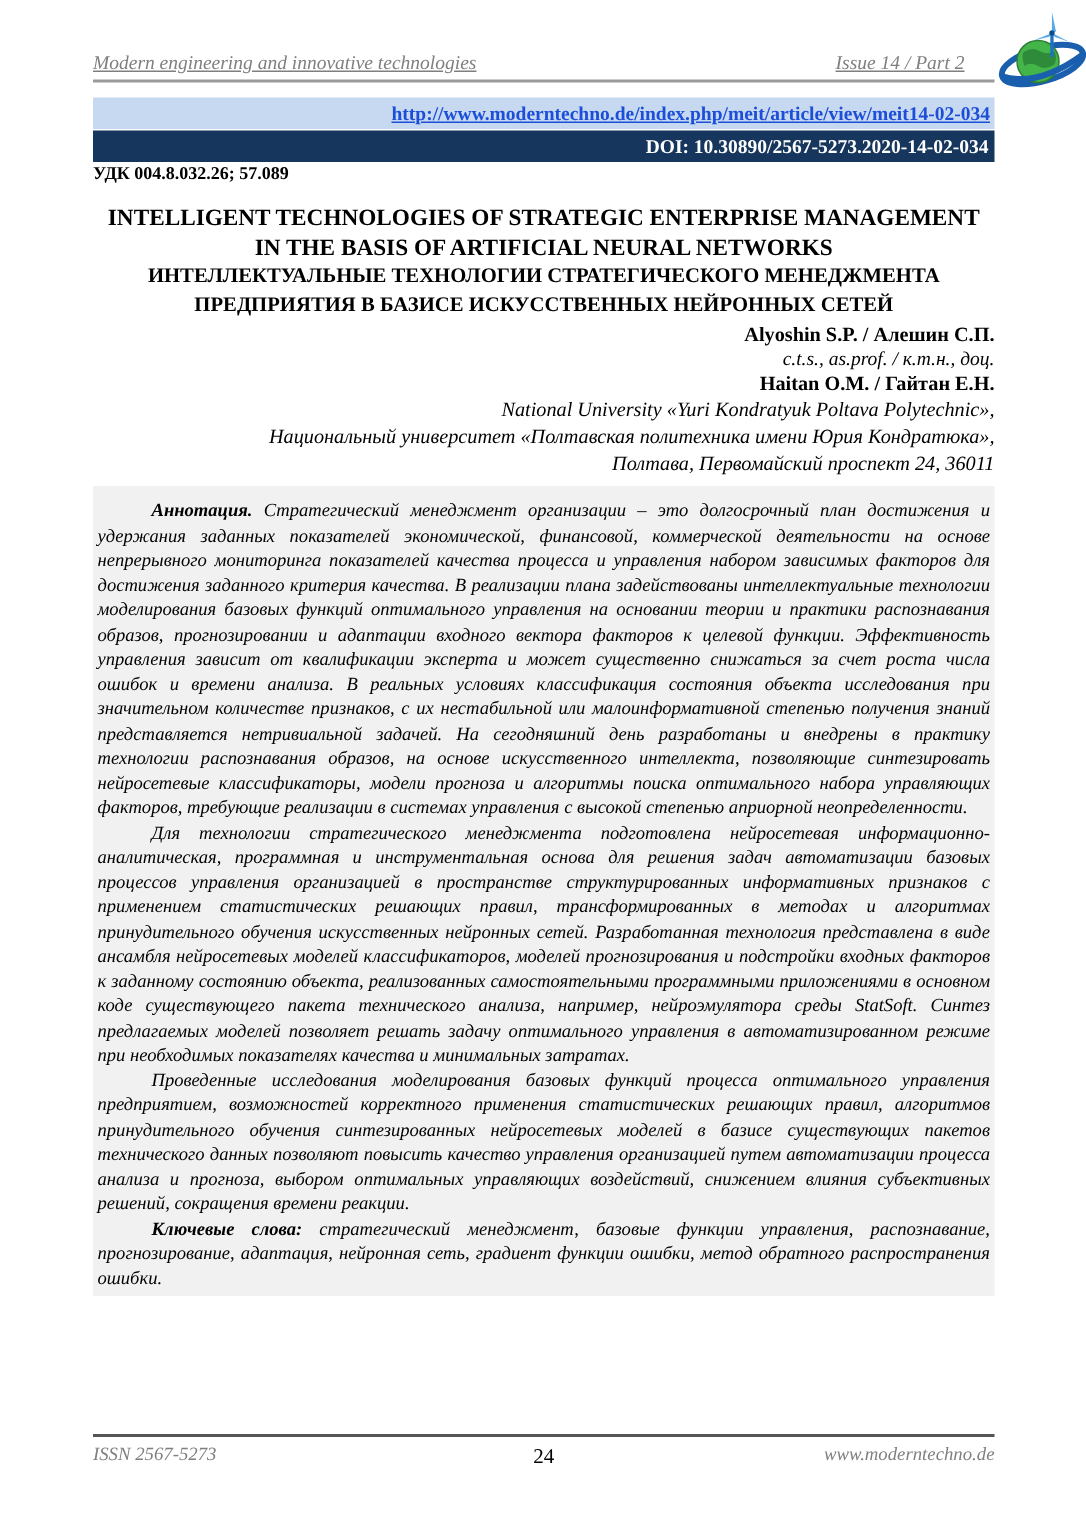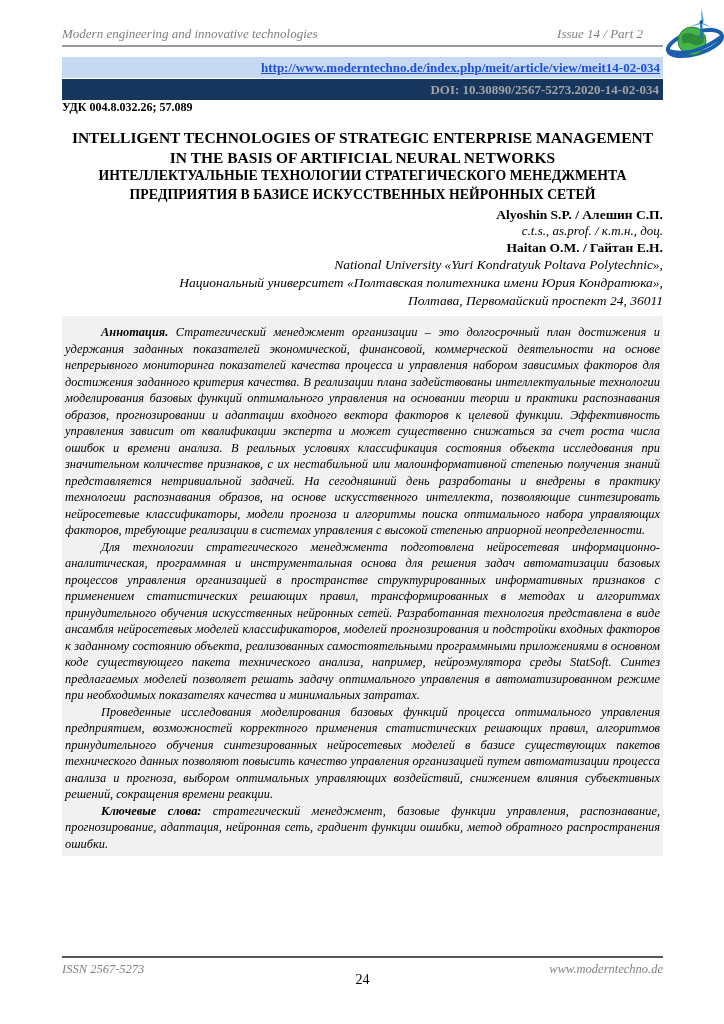--- a/index.html
+++ b/index.html
@@ -8,50 +8,51 @@
     background: #ffffff;
     font-family: "Liberation Serif", serif;
     color: #000;
     position: relative;
     overflow: hidden;
   }
   .content { position: absolute; left: 62px; top: 0; width: 601px; }
 
   
   .page-header {
-    padding-top: 26px;
+    padding-top: 34px;
     display: flex;
     justify-content: space-between;
     align-items: flex-end;
     border-bottom: 2px solid #9a9a9a;
     padding-bottom: 3px;
     color: #7f7f7f;
     font-style: italic;
     font-size: 13px;
+    text-decoration: underline;
   }
   .page-header .issue { padding-right: 20px; }
 
   .logo-wrap { position: absolute; right: -4px; top: 4px; width: 64px; height: 64px; z-index: 5; }
 
   
   .link-bar {
     margin-top: 10px;
     background: #c6d9f1;
     height: 21px;
     line-height: 21px;
     text-align: right;
     padding-right: 3px;
     font-size: 13px;
     font-weight: bold;
   }
   .link-bar a { color: #1d4ed8; text-decoration: underline; }
   .doi-bar {
     margin-top: 1px;
     background: #17365d;
-    color: #a3a3a3;
+    color: #ffffff;
     height: 21px;
     line-height: 21px;
     text-align: right;
     padding-right: 4px;
     font-size: 13px;
     font-weight: bold;
   }
 
   .udc { font-size: 12px; font-weight: bold; }
 
@@ -88,21 +89,21 @@
   .abstract-block p { text-indent: 36px; }
   .lead-label { font-weight: bold; }
 
   
   .page-footer {
     position: absolute;
     left: 62px;
     top: 956px;
     width: 601px;
     border-top: 2px solid #555;
-    padding-top: 8px;
+    padding-top: 0;
     font-size: 12.5px;
   }
   .page-footer .issn, .page-footer .site {
     color: #7f7f7f;
     font-style: italic;
     position: absolute;
     top: 4px;
   }
   .page-footer .issn { left: 0; }
   .page-footer .site { right: 0; }

